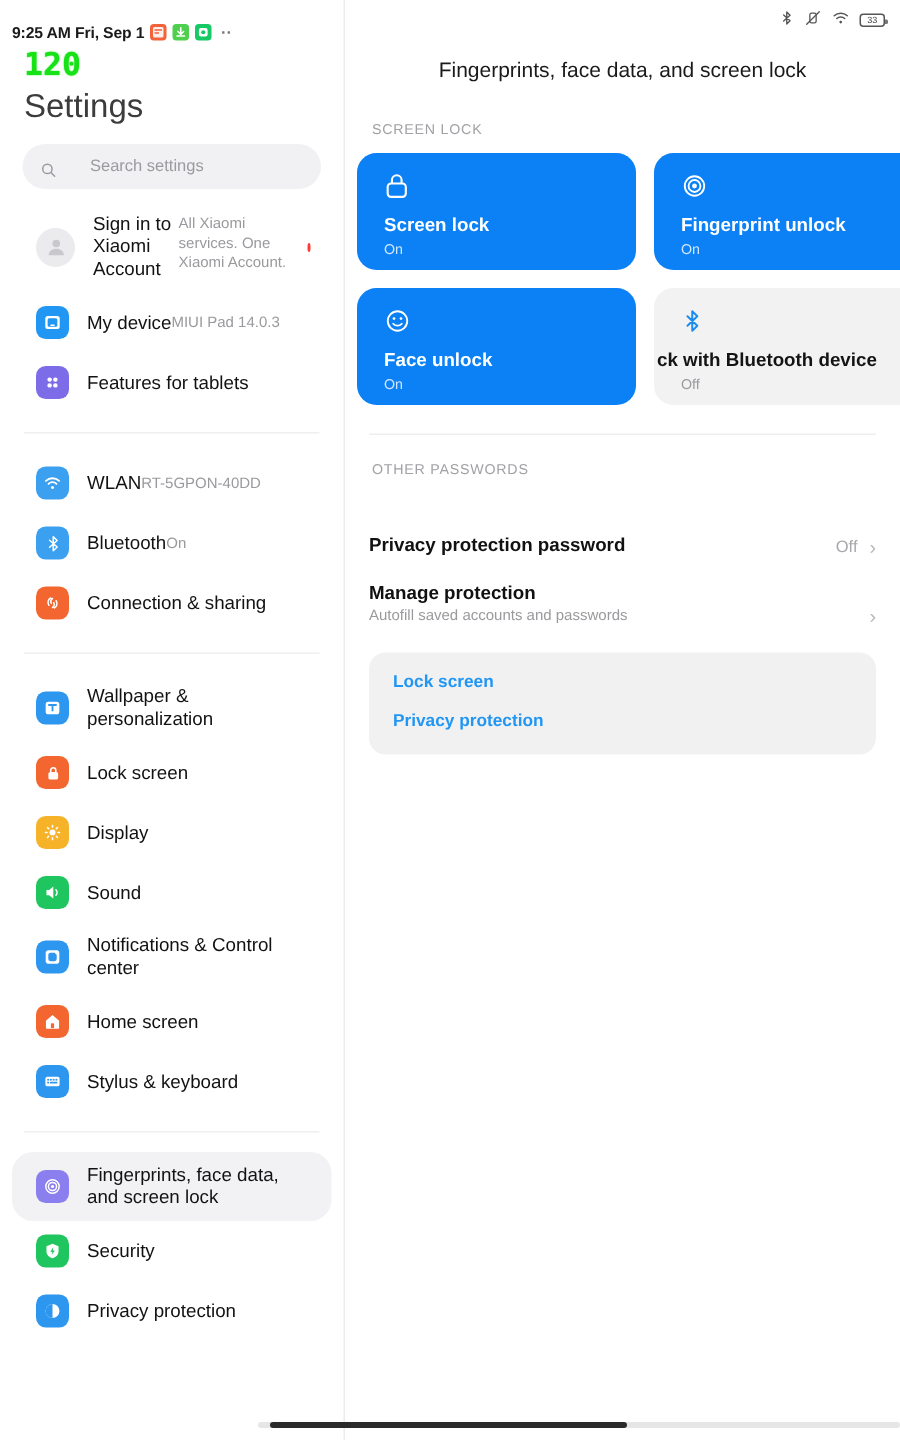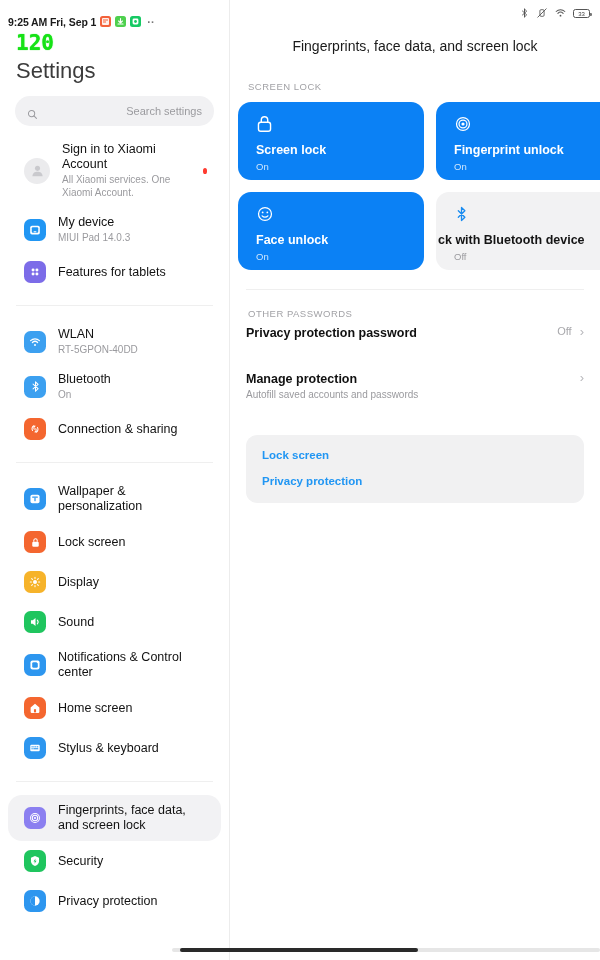--- a/index.html
+++ b/index.html
@@ -33,39 +33,39 @@
     font-family: "DejaVu Sans Mono", monospace;
     font-size: 21px; line-height: 26px; font-weight: bold;
     color: #16e216; letter-spacing: 0px;
     text-shadow: 0 0 1px #16e216;
   }
   .settings-title { font-size: 22px; color: #3c3c3c; line-height: 28px; margin-top: 1px; font-weight: 400;}
 
   .searchbar {
     margin: 11px 15px 0 15px; height: 30px;
     background: #f1f1f3; border-radius: 15px;
-    display: flex; align-items: center; gap: 6px; padding: 0 12px; justify-content: space-between;
+    display: flex; align-items: center; gap: 22px; padding: 0 12px;
   }
   .search-ico { width:11px; height:11px; flex:0 0 11px; }
   .search-ph { font-size: 11px; color: #9b9b9f; }
 
   .navlist { margin-top: 8px; }
   .nav-item {
     display: flex; align-items: center; gap: 12px;
     padding: 8px 14px 8px 16px; min-height: 40px;
     border-radius: 14px; margin: 0 8px; position: relative;
   }
   .nav-item.selected { background: #f2f2f4; }
   .nav-icon {
     width: 22px; height: 22px; flex: 0 0 22px; border-radius: 6.5px;
     display:flex; align-items:center; justify-content:center;
     color: #fff;
   }
   .nav-icon svg { display:block; }
-  .nav-text { display: flex; flex-direction: column; justify-content:center; min-width:0; }
+  .nav-text { display: flex; flex-direction: row; justify-content:center; min-width:0; }
   .nav-label { font-size: 12.5px; color: #121212; line-height: 15px; }
   .nav-sub { font-size: 10px; color: #9a9a9e; line-height: 13px; margin-top:1px; }
   .dot-badge { width:6px; height:6px; border-radius:50%; background:#ff3b30; margin-left:auto; }
   .avatar-circle {
     width: 26px; height: 26px; border-radius: 50%; background: #ebebed; flex:0 0 26px;
     display:flex; align-items:center; justify-content:center;
   }
   .divider { height:1px; background:#efefef; margin: 13px 16px; }
 
   
@@ -106,21 +106,21 @@
   .card-title { font-size: 12.5px; font-weight: bold; line-height: 15px; white-space: nowrap; }
   .card-sub { font-size: 9.5px; line-height: 13px; margin-top: 2px; }
   .card.blue .card-title { color: #fff; }
   .card.blue .card-sub { color: #cfe6fd; }
   .card.grey .card-title { color: #141414; margin-left:-16px; }
   .card.grey .card-sub { color: #9a9a9e; }
 
   .hr-full { height: 1px; background: #efefef; margin: 19px 16px 0 16px; }
 
   .row {
-    display: flex; align-items: flex-start; padding: 0 16px; min-height: 46px;
+    display: flex; align-items: flex-end; padding: 0 16px; min-height: 46px;
   }
   .row-main { flex: 1; }
   .row-title { font-size: 12.5px; color: #111; line-height: 16px; font-weight: 400;}
   .row-title.bold { font-weight: bold; }
   .row-sub { font-size: 10px; color: #9a9a9e; line-height: 13px; margin-top:1px; }
   .row-value { font-size: 11px; color: #a8a8ac; margin-right: 8px; }
   .chev { color: #b8b8bc; font-size: 13px; line-height: 13px; }
 
   .help-card {
     margin: 18px 16px 0 16px; background: #f1f1f2; border-radius: 11px;

